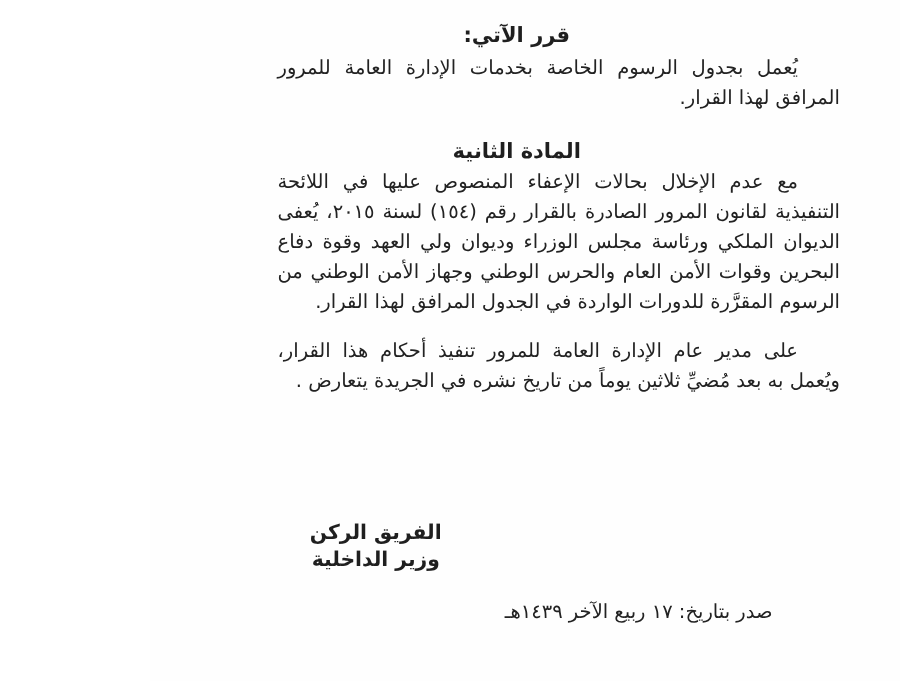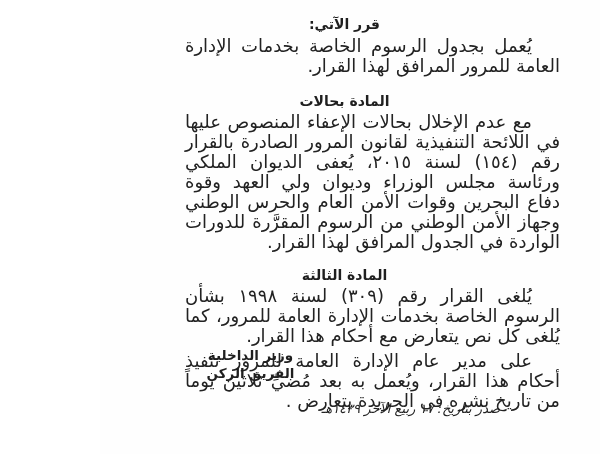--- a/index.html
+++ b/index.html
@@ -26,21 +26,21 @@
   .heading {
     font-weight: bold;
     font-size: 14px;
     line-height: 20px;
     text-align: center;
     transform: translateX(-28px); 
     margin: 0;
     white-space: nowrap;
   }
   .body-par {
-    font-size: 18px;
+    font-size: 13px;
     line-height: 20px;
     text-align: justify;
     text-indent: 28px; 
     margin: 1px 0 0 0;
     color: #222222;
   }
   .sec1 { margin-top: 2px; }
   .sec2 { margin-top: 15px; }
   .sec3 { margin-top: 13px; }
   .sec4 { margin-top: 5px; }
@@ -49,58 +49,55 @@
     left: 58px;
     top: 346px;
     width: 185px;
     text-align: center;
     font-weight: bold;
     font-size: 13.5px;
     line-height: 18px;
   }
   .issuance {
     position: absolute;
-    right: 100px;
+    right: 85px;
     top: 398px;
     text-align: right;
     font-size: 13px;
     line-height: 22px;
     color: #222222;
-    font-style: italic;
   }
 </style>
 </head>
 <body>
 
 <div class="page">
   <div class="content">
 
     <div class="heading">قرر الآتي:</div>
 
     <section class="sec1">
       <p class="body-par">يُعمل بجدول الرسوم الخاصة بخدمات الإدارة العامة للمرور المرافق لهذا القرار.</p>
     </section>
 
     <section class="sec2">
-      <div class="heading">المادة بحالات</div>
+      <div class="heading">المادة الثانية</div>
       <p class="body-par">مع عدم الإخلال بحالات الإعفاء المنصوص عليها في اللائحة التنفيذية لقانون المرور الصادرة بالقرار رقم (١٥٤) لسنة ٢٠١٥، يُعفى الديوان الملكي ورئاسة مجلس الوزراء وديوان ولي العهد وقوة دفاع البحرين وقوات الأمن العام والحرس الوطني وجهاز الأمن الوطني من الرسوم المقرَّرة للدورات الواردة في الجدول المرافق لهذا القرار.</p>
     </section>
 
     <section class="sec3">
-      <div class="heading">المادة الثالثة</div>
-      <p class="body-par">يُلغى القرار رقم (٣٠٩) لسنة ١٩٩٨ بشأن الرسوم الخاصة بخدمات الإدارة العامة للمرور، كما يُلغى كل نص يتعارض مع أحكام هذا القرار.</p>
     </section>
 
     <section class="sec4">
       <p class="body-par">على مدير عام الإدارة العامة للمرور تنفيذ أحكام هذا القرار، ويُعمل به بعد مُضيِّ ثلاثين يوماً من تاريخ نشره في الجريدة يتعارض .</p>
     </section>
 
   </div>
 
   <div class="signature">
+    <div>الفريق الركن</div>
     <div>وزير الداخلية</div>
-    <div>الفريق الركن</div>
   </div>
 
   <div class="issuance">
     <div>صدر بتاريخ: ١٧ ربيع الآخر ١٤٣٩هـ</div>
   </div>
 </div>
 
 </body></html>

